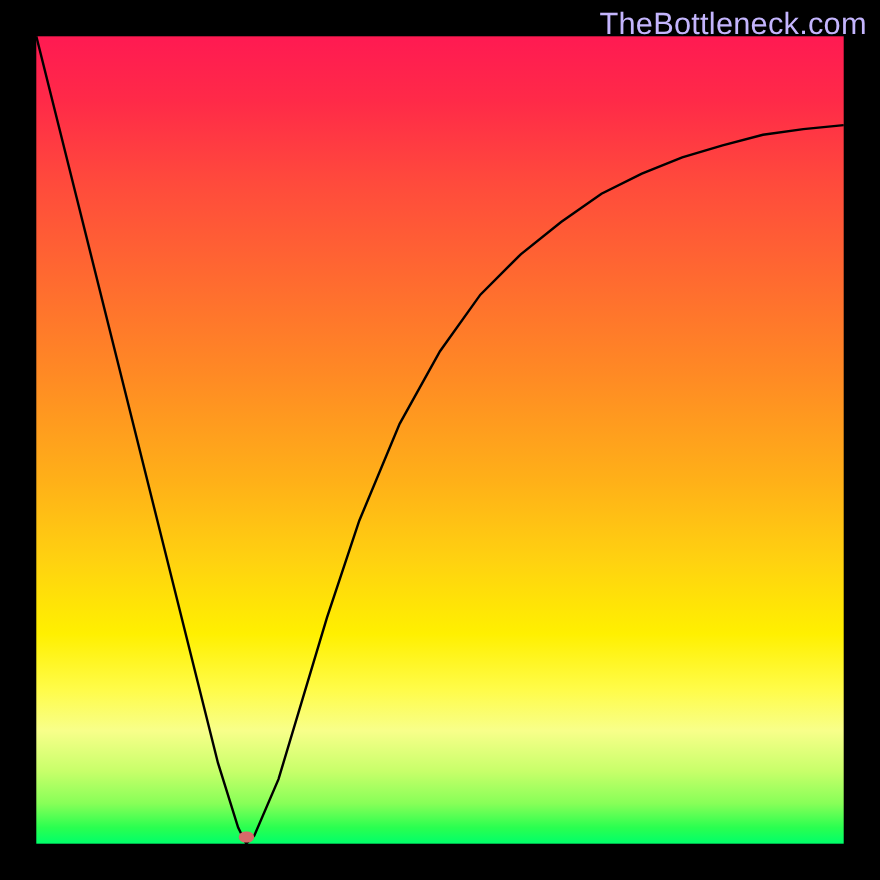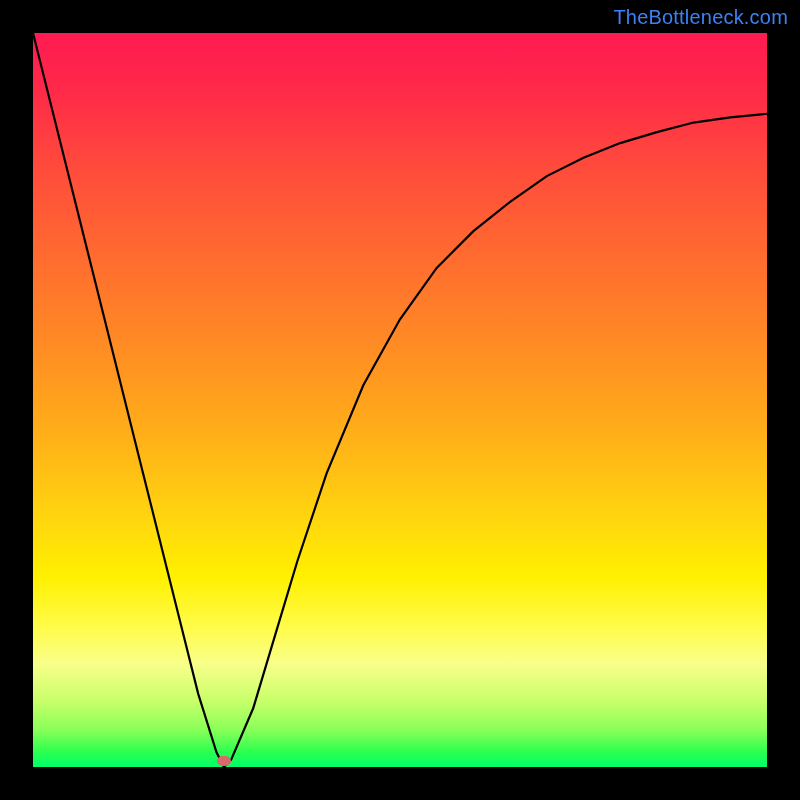--- a/index.html
+++ b/index.html
@@ -40,22 +40,22 @@
       #c8ff6a 91%,
       #88ff58 95%,
       #2aff50 98%,
       #00ff6a 100%
     );
   }
   .watermark {
     position: absolute;
     top: 6px;
     right: 12px;
-    color: #3b82f6;
-    font-size: 20px;
+    color: #c4b5fd;
+    font-size: 28px;
     font-weight: 500;
     letter-spacing: 0.2px;
     user-select: none;
   }
   svg.curve {
     position: absolute;
     top: 33px;
     left: 33px;
     width: 734px;
     height: 734px;

